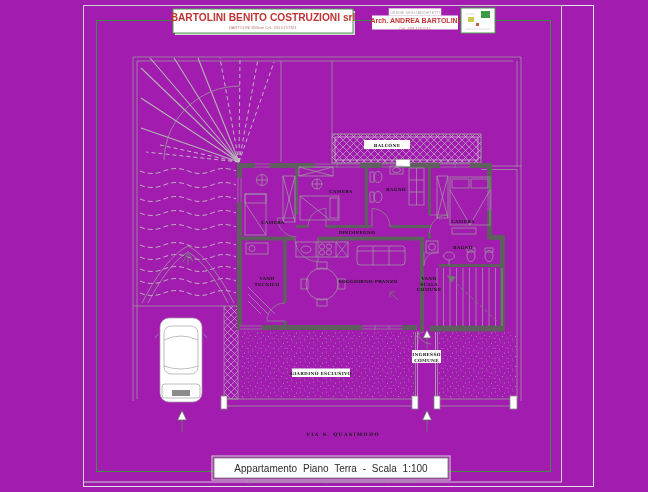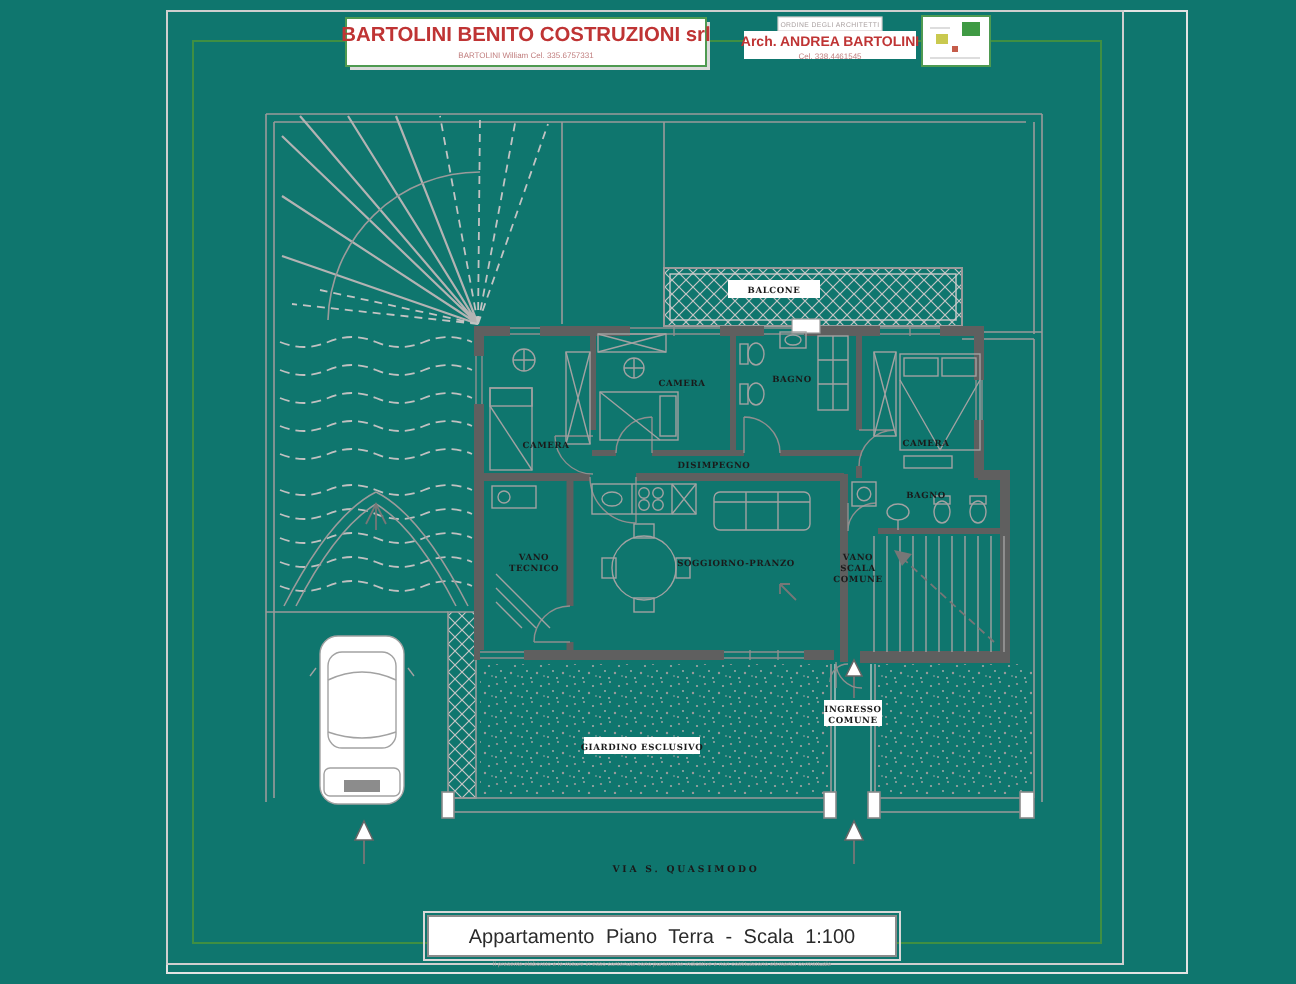--- a/index.html
+++ b/index.html
@@ -1,16 +1,16 @@
 <!DOCTYPE html>
 <html><head>
 <meta charset="utf-8">
 <style>
   html,body{margin:0;padding:0;background:#fff;}
-  .page{position:relative;width:648px;height:492px;background:#0f766e;overflow:hidden;
+  .page{position:relative;width:648px;height:492px;background:#a21caf;overflow:hidden;
         font-family:"Liberation Sans",sans-serif;}
   svg{display:block;}
   
   .fr-gray{fill:none;stroke:#cfcfcf;stroke-width:1;}
   .fr-gray2{fill:none;stroke:#e3e3e3;stroke-width:1;}
   .fr-green{fill:none;stroke:#3f8f43;stroke-width:1;}
   .s1{stroke:#9b9b9b;stroke-width:.8;fill:none;}
   .s2{stroke:#b3b3b3;stroke-width:1.1;fill:none;}
   .sd{stroke:#c3c3c3;stroke-width:.9;fill:none;stroke-dasharray:4 3;}
   .wd{stroke:#c0c0c0;stroke-width:.9;fill:none;stroke-dasharray:5 3;}

